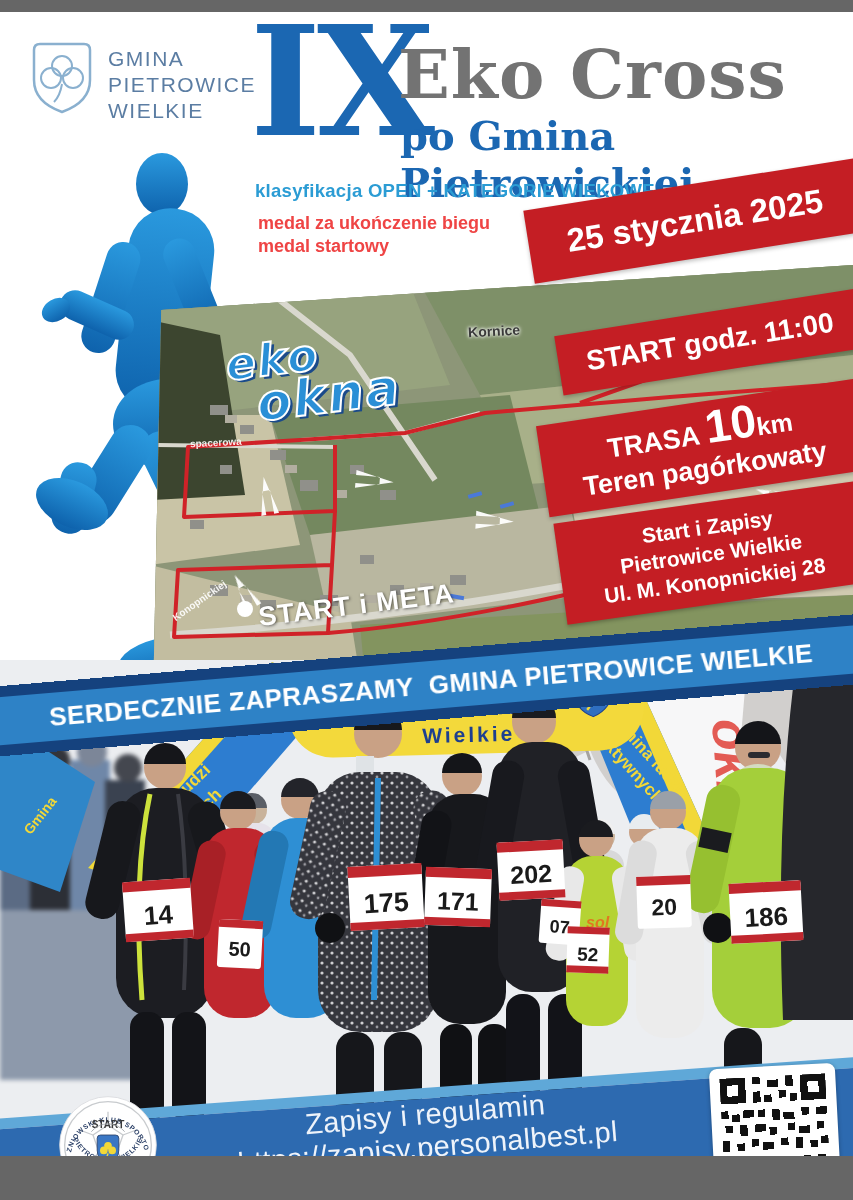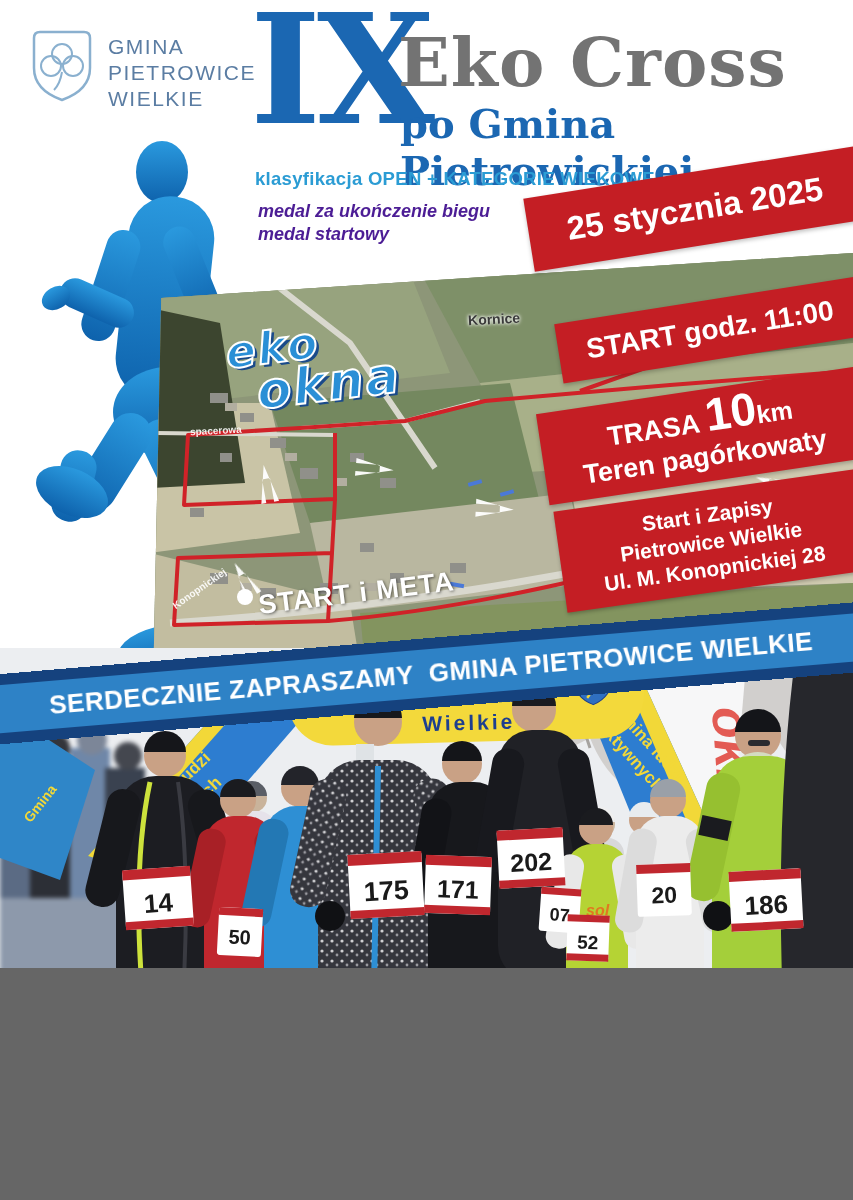--- a/index.html
+++ b/index.html
@@ -1,27 +1,27 @@
 <!DOCTYPE html>
 <html><head>
 <meta charset="utf-8">
 <style>
   html,body{margin:0;padding:0;background:#666;}
-  .poster{position:relative;width:853px;height:968px;background:#ffffff;overflow:hidden;
-          font-family:"Liberation Sans",sans-serif;margin:0 auto;}
+  .poster{position:relative;width:853px;height:1144px;background:#ffffff;overflow:hidden;
+          font-family:"Liberation Sans",sans-serif;margin:12px auto;}
   .abs{position:absolute;}
   
   .muni{left:30px;top:28px;display:flex;gap:14px;align-items:flex-start;}
   .muni-text{color:#5b7da3;font-size:21px;letter-spacing:1.5px;line-height:26px;font-weight:500;padding-top:6px;}
   
   .edition{left:250px;top:-6px;color:#1b67b2;font-family:"DejaVu Serif",serif;font-weight:bold;font-size:152px;line-height:1;letter-spacing:-4px;}
   .title-main{left:398px;top:22px;color:#737373;font-family:"DejaVu Serif",serif;font-weight:bold;font-size:68px;letter-spacing:1px;}
   .title-sub{left:400px;top:100px;color:#1b67b2;font-family:"DejaVu Serif",serif;font-weight:bold;font-size:40px;}
   .classif{left:255px;top:168px;color:#2b9cd4;font-size:18.5px;font-weight:bold;letter-spacing:.3px;}
-  .perks{left:258px;top:200px;color:#4c1d95;font-size:18px;font-weight:bold;line-height:23px;font-style:italic;}
+  .perks{left:258px;top:200px;color:#ef4444;font-size:18px;font-weight:bold;line-height:23px;}
   
   .map{left:150px;top:253px;width:703px;height:412px;
        clip-path:polygon(1.6% 10.9%,100% 0%,100% 92%,0.5% 100%);background:#8a9478;}
   .eko{position:absolute;left:78px;top:70px;transform:rotate(-7deg);color:#2a8fd6;
        font-family:"DejaVu Sans",sans-serif;font-weight:bold;font-style:italic;line-height:.9;
        -webkit-text-stroke:2px #fff;text-shadow:3px 3px 0 #1a4a8a;}
   .eko .l1{font-size:44px;letter-spacing:2px;}
   .eko .l2{font-size:50px;margin-left:26px;letter-spacing:2px;}
   .maplabel{position:absolute;color:#fff;font-weight:bold;}
   

